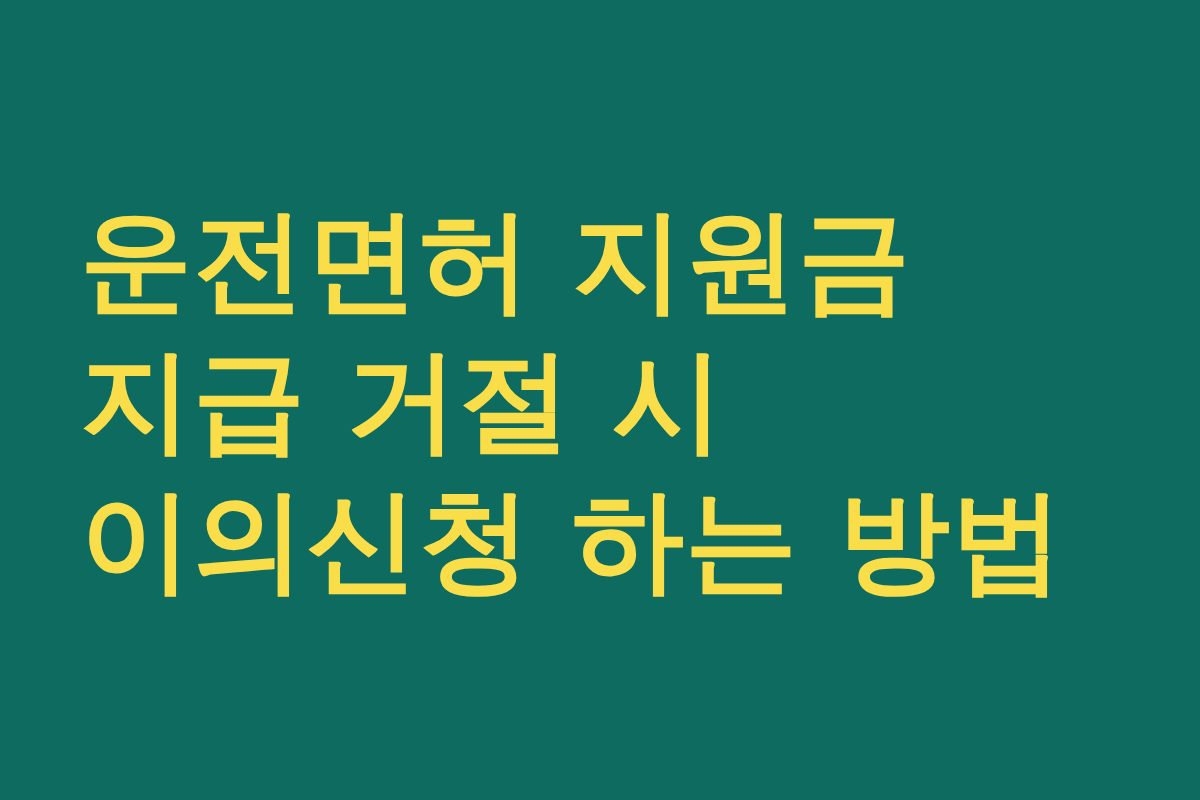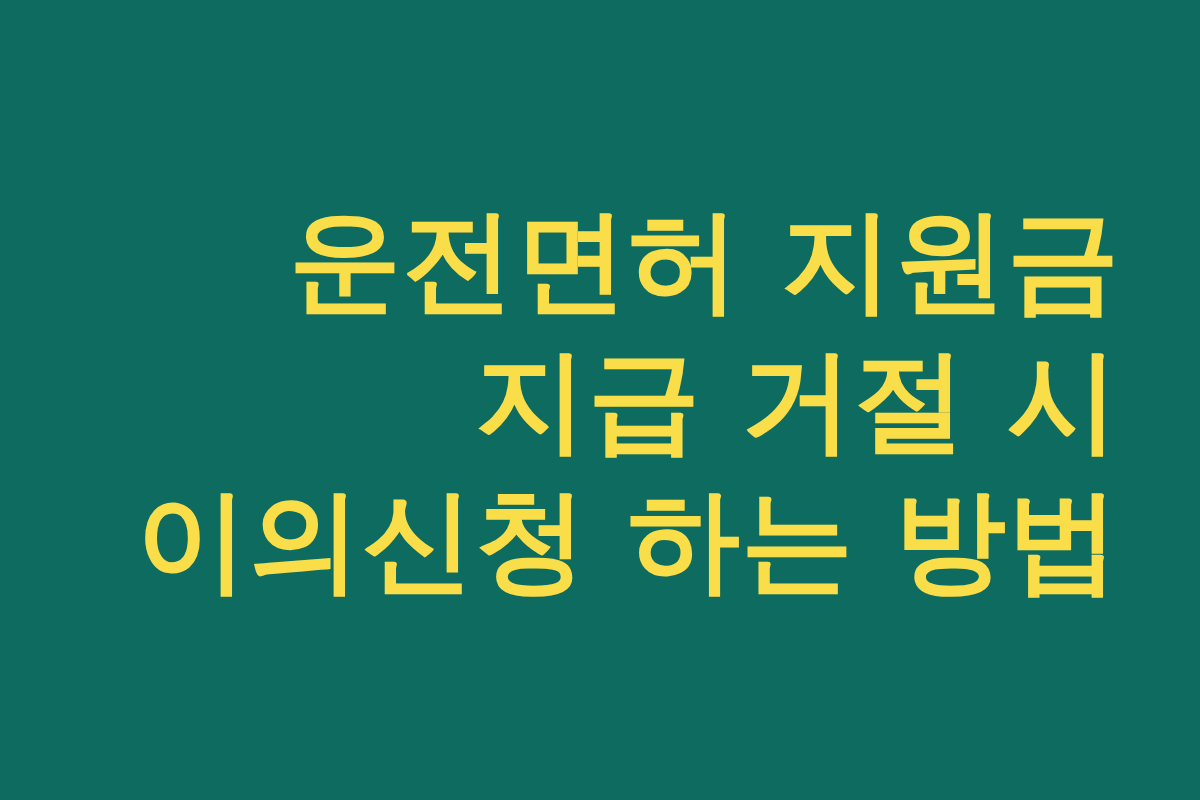--- a/index.html
+++ b/index.html
@@ -45,19 +45,19 @@
     overflow-wrap: break-word;
     text-rendering: optimizeLegibility;
     -webkit-font-smoothing: antialiased;
   }
 </style>
 </head>
 <body>
 
 <div id="banner-card" style="background: rgb(14, 107, 96);">
 
-  <div id="headline-block" style="text-align: right;">
+  <div id="headline-block" style="text-align: left;">
 
     <h1 id="headline-text" style="color: rgb(250, 222, 73);">운전면허 지원금 지급 거절 시 이의신청 하는 방법</h1>
 
   </div>
 
 </div>
 
 </body></html>

